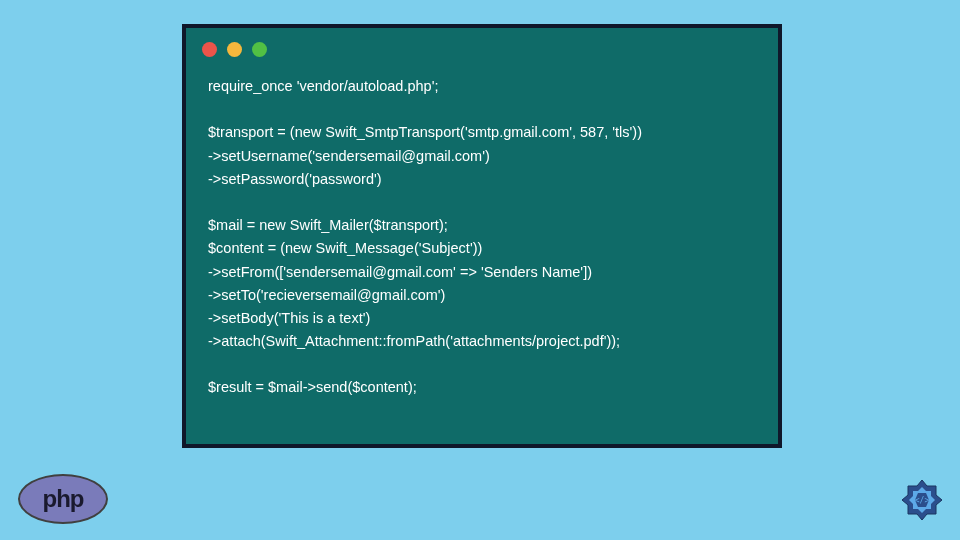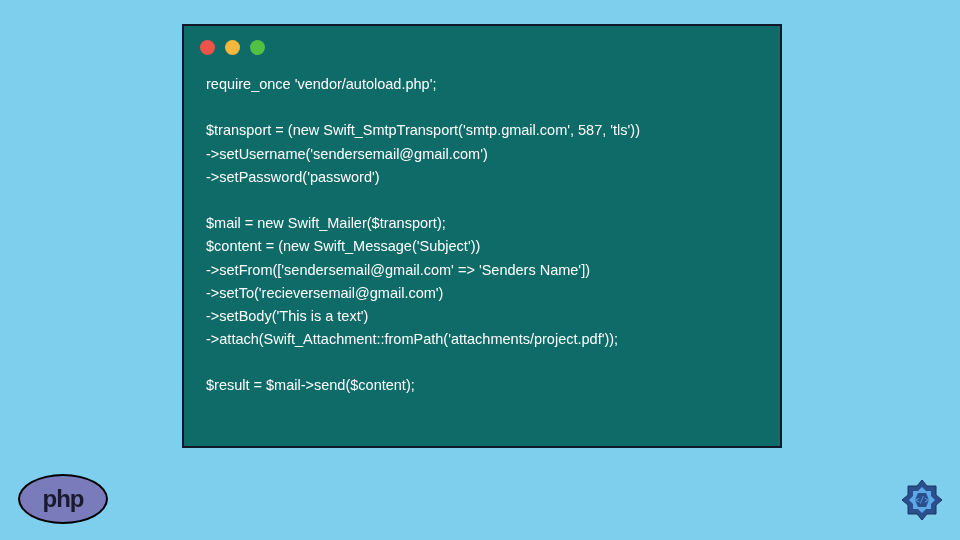--- a/index.html
+++ b/index.html
@@ -11,21 +11,21 @@
       position: relative;
       overflow: hidden;
     }
     .code-window {
       position: absolute;
       top: 24px;
       left: 182px;
       width: 600px;
       height: 424px;
       background: #0F6B68;
-      border: 2px solid #0f172a;
+      border: 4px solid #0f172a;
     }
     .window-controls {
       display: flex;
       gap: 10px;
       padding: 14px 16px 8px;
     }
     .control-btn {
       width: 15px;
       height: 15px;
       border-radius: 50%;
@@ -45,21 +45,21 @@
       position: absolute;
       bottom: 16px;
       left: 18px;
       width: 90px;
       height: 50px;
     }
     .php-ellipse {
       width: 90px;
       height: 50px;
       background: #7A7BBA;
-      border: 2px solid #000000;
+      border: 2px solid #404040;
       border-radius: 50%;
       display: flex;
       align-items: center;
       justify-content: center;
     }
     .php-text {
       color: #1a1a2e;
       font-weight: bold;
       font-size: 24px;
       font-family: Arial, sans-serif;

